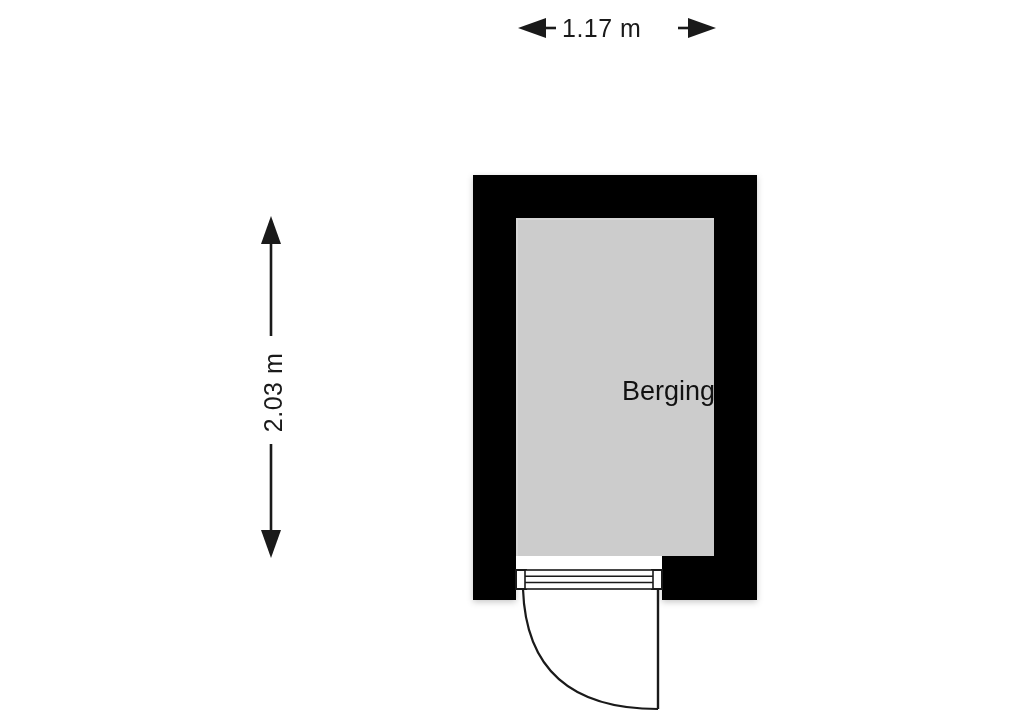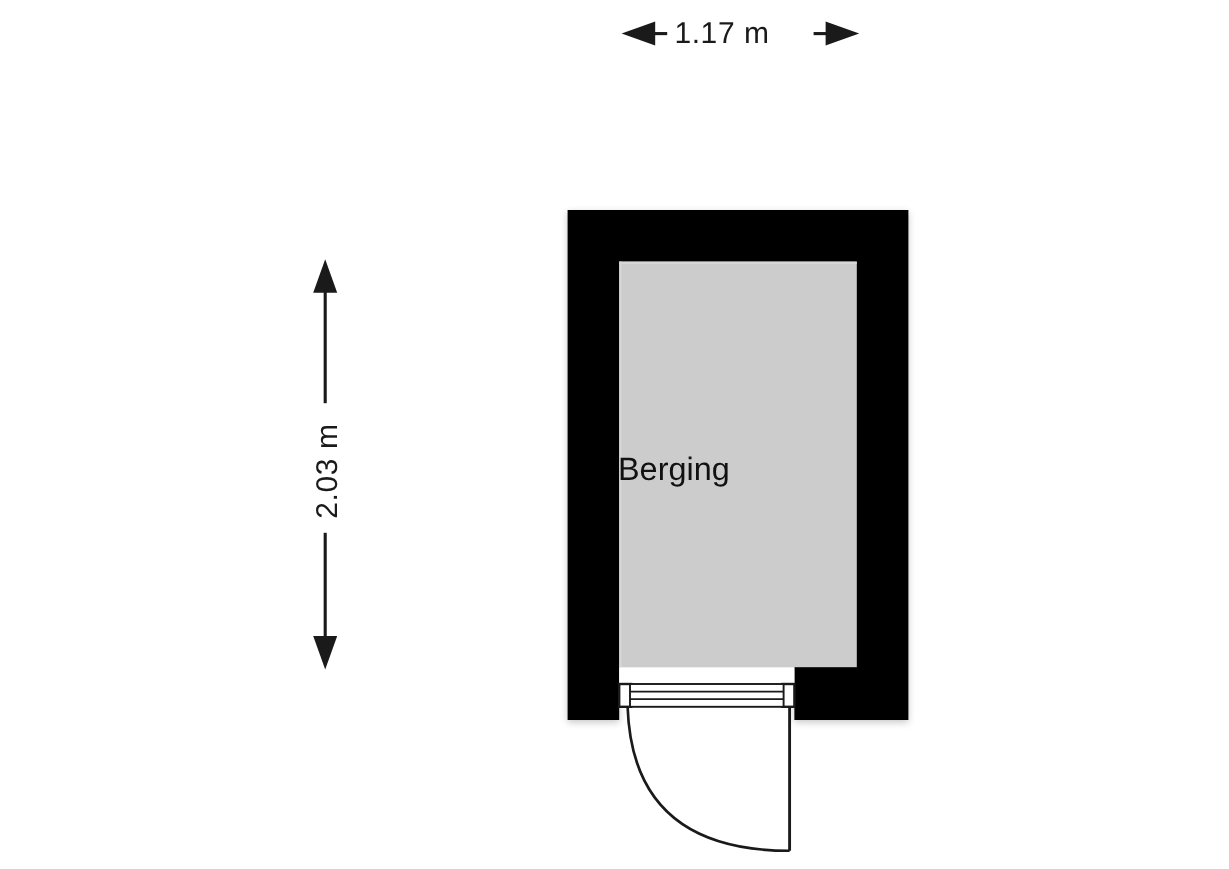--- a/index.html
+++ b/index.html
@@ -45,21 +45,21 @@
     white-space: nowrap;
     transform-origin: 50% 50%;
     transform: rotate(-90deg);
   }
   .room-label {
     position: absolute;
     font-family: "Liberation Sans", sans-serif;
     font-size: 27px;
     color: #111111;
     white-space: nowrap;
-    text-align: left;
+    text-align: right;
   }
 </style>
 </head>
 <body>
 
 <div id="plan-root">
 
   <svg id="plan-svg" viewBox="0 0 1024 724">
 
     <defs>

